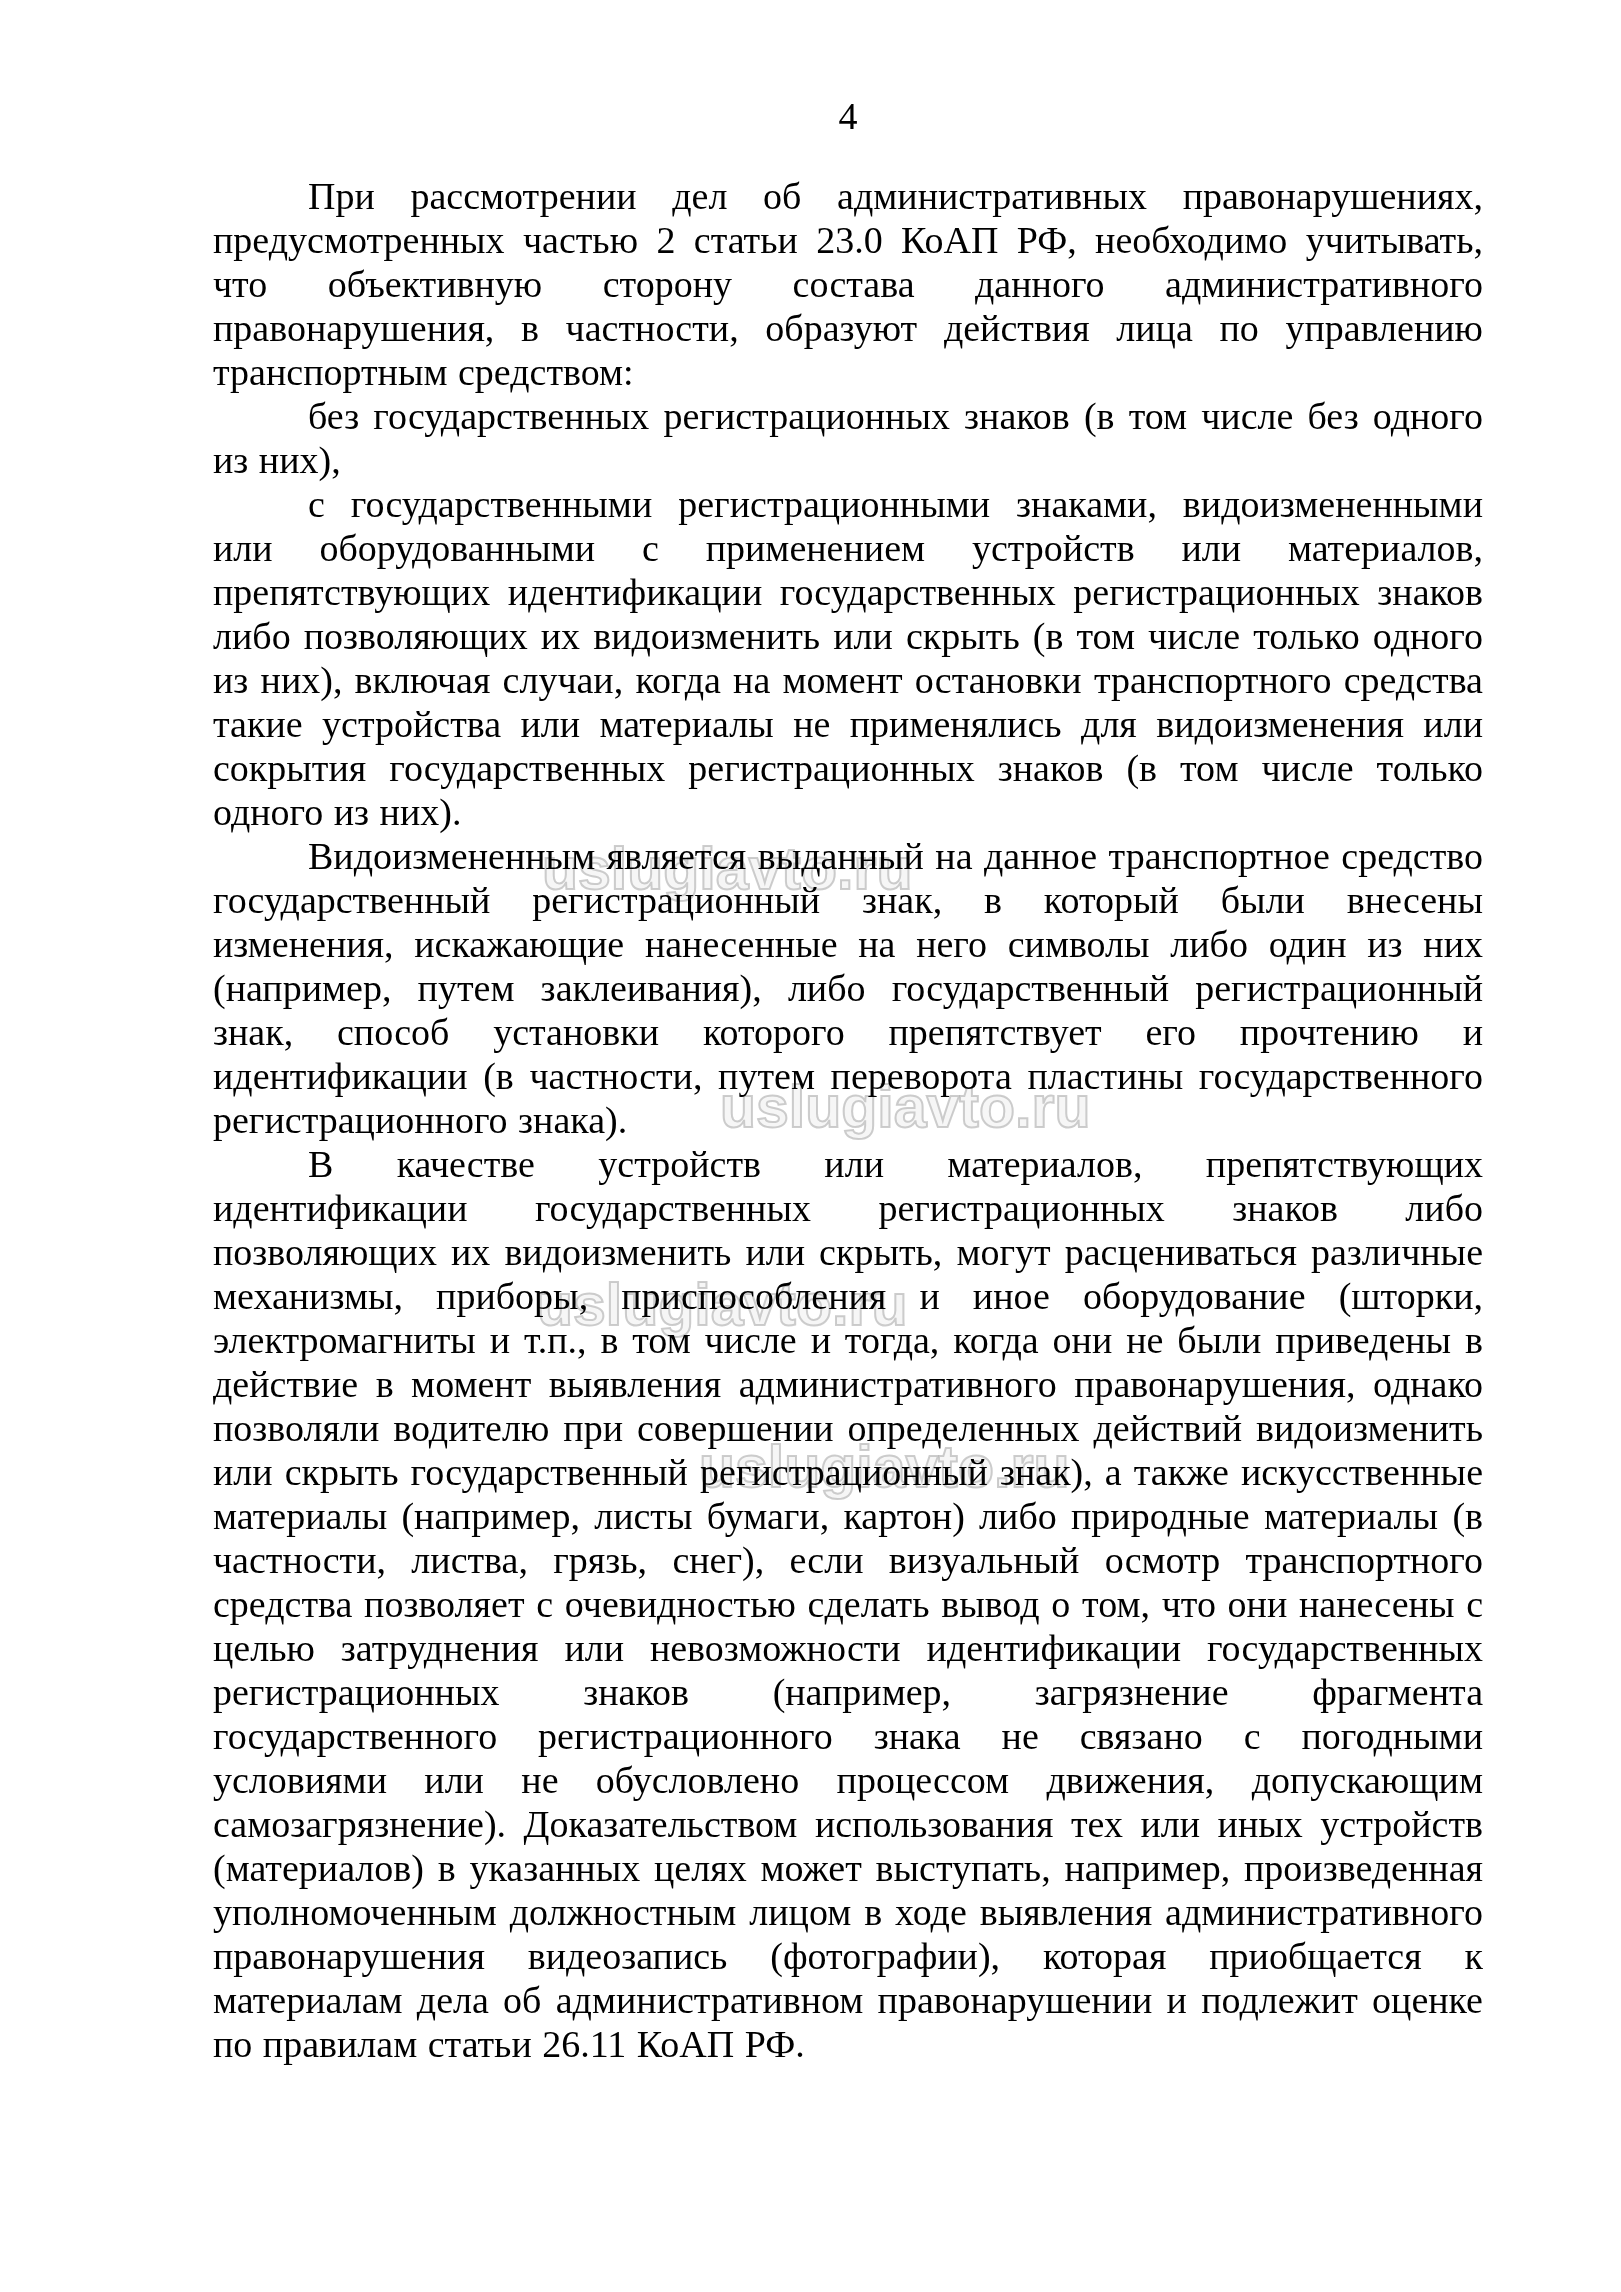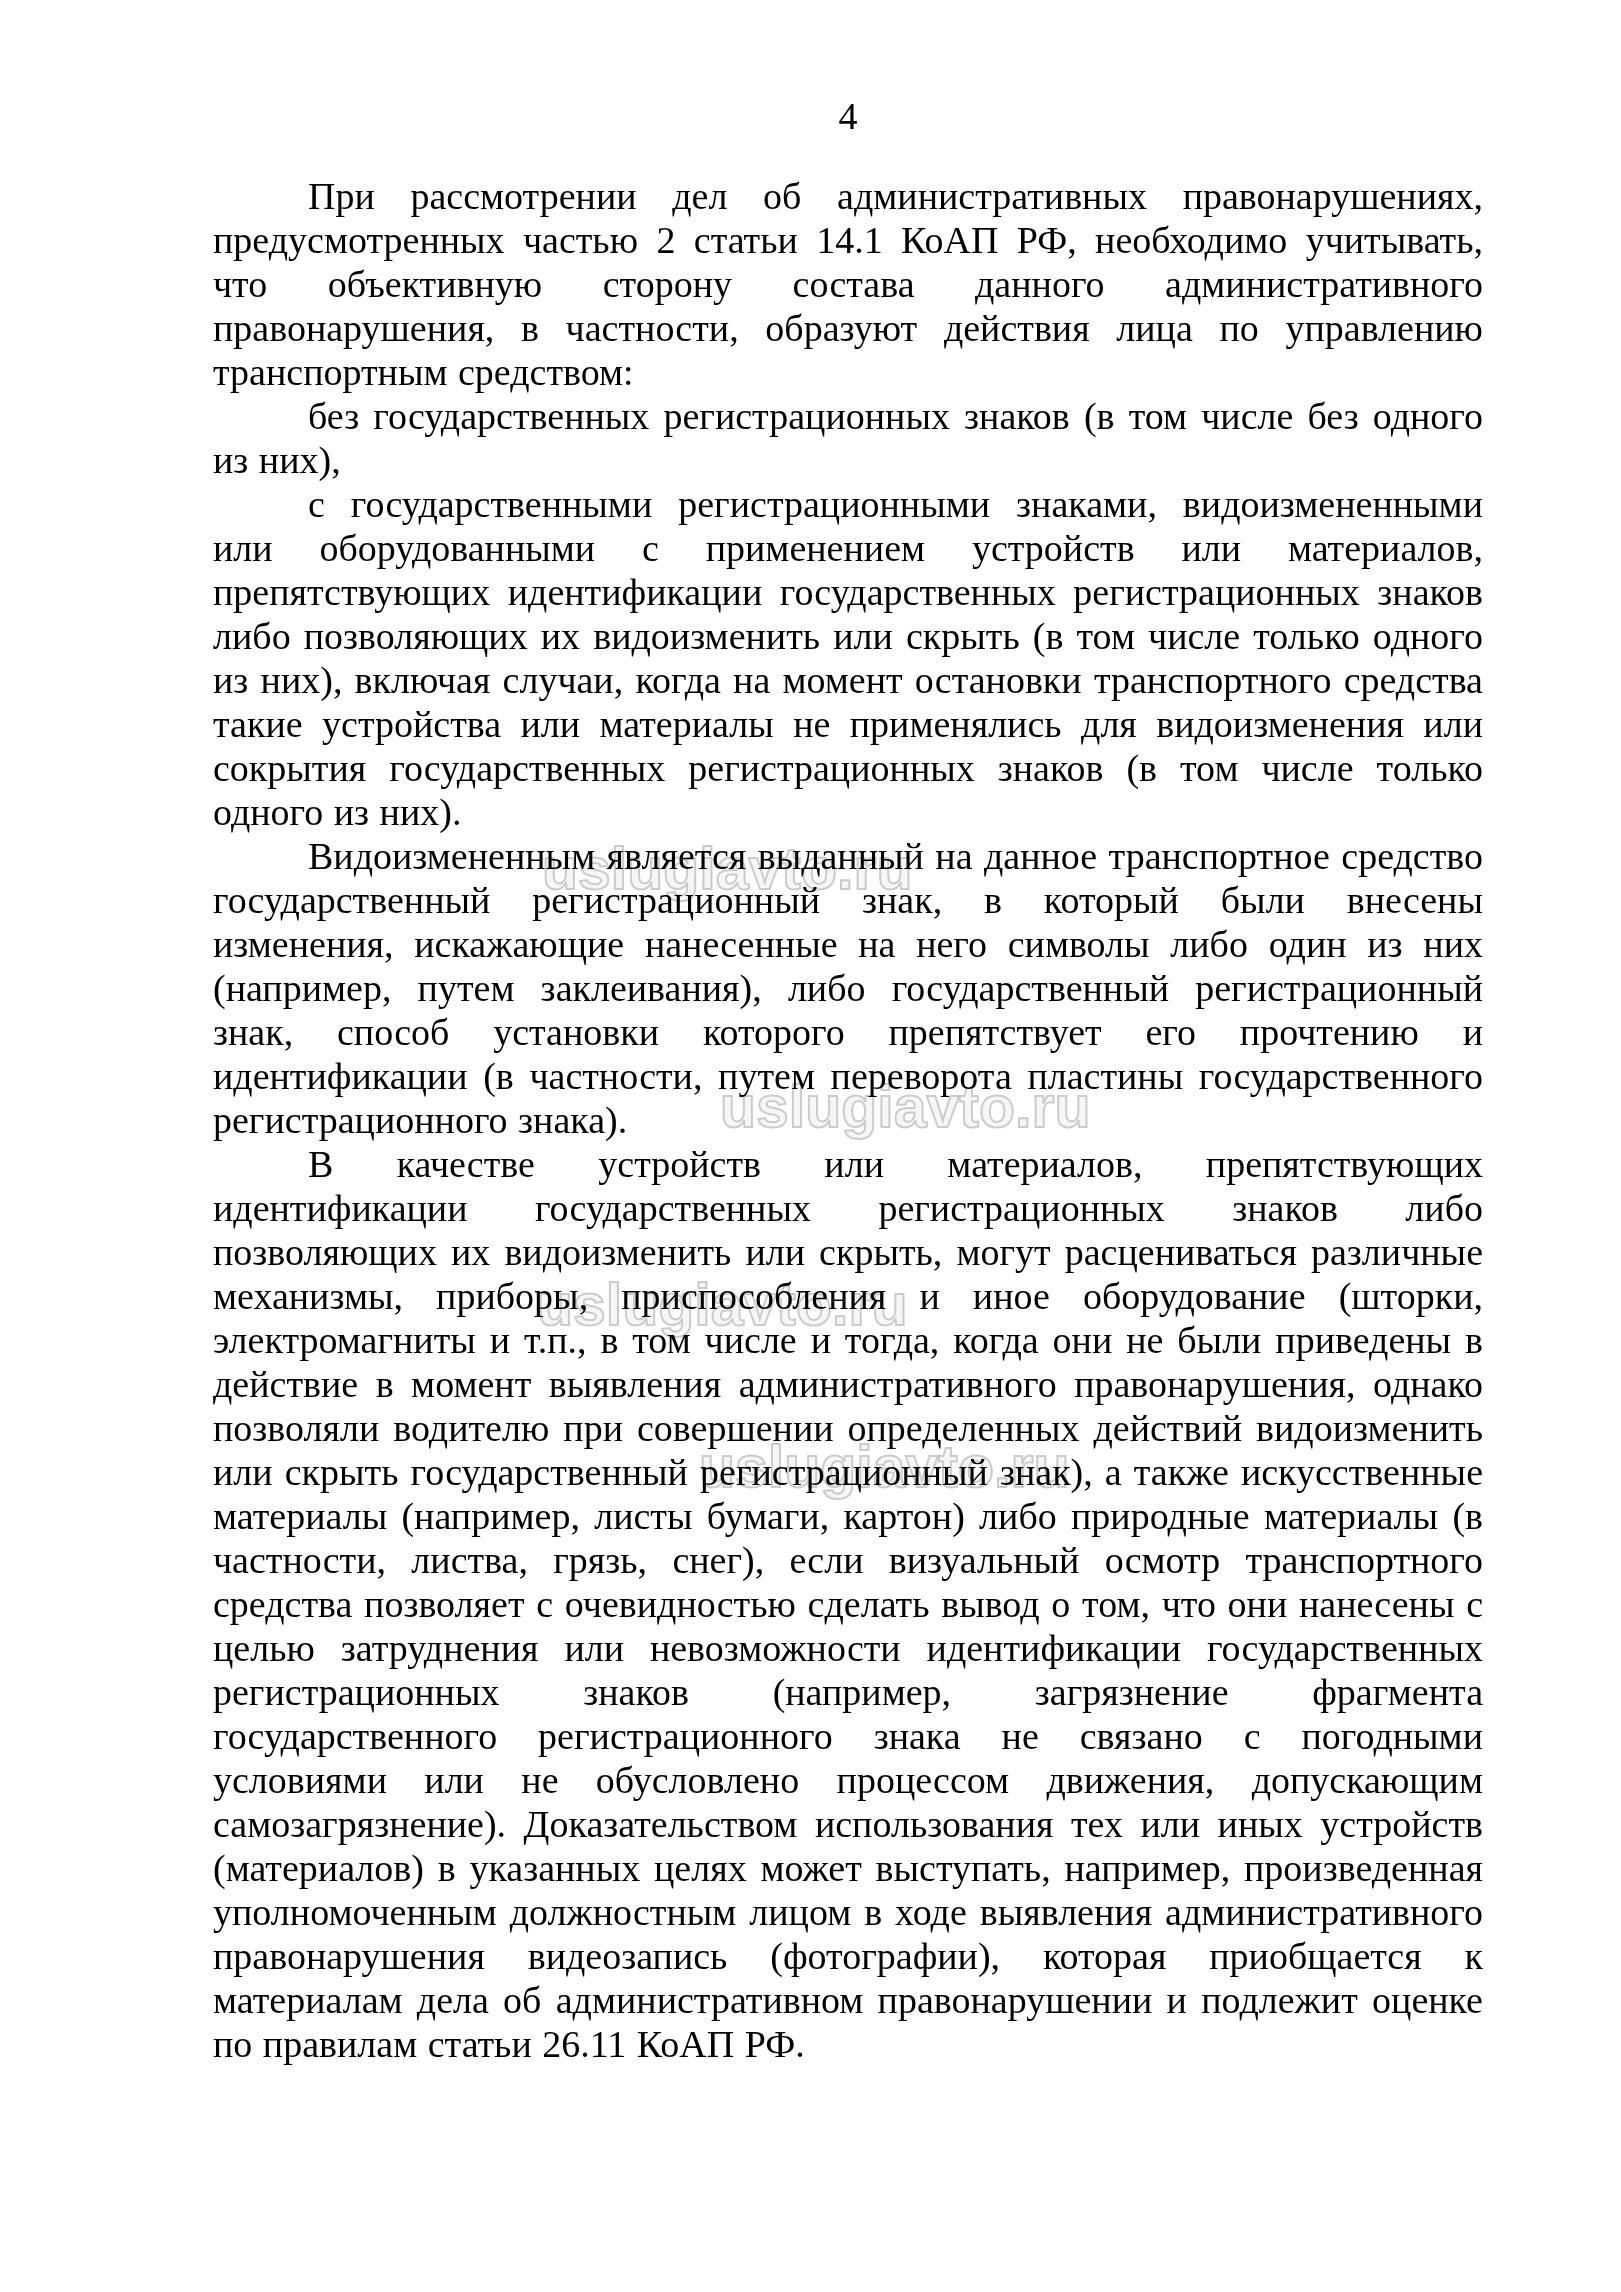--- a/index.html
+++ b/index.html
@@ -68,21 +68,21 @@
 <div class="page">
 
   <div class="watermark wm-1">uslugiavto.ru</div>
   <div class="watermark wm-2">uslugiavto.ru</div>
   <div class="watermark wm-3">uslugiavto.ru</div>
   <div class="watermark wm-4">uslugiavto.ru</div>
 
   <div class="page-number">4</div>
 
   <div class="content">
-    <p class="para">При рассмотрении дел об административных правонарушениях, предусмотренных частью 2 статьи 14.1 КоАП РФ, необходимо учитывать, что объективную сторону состава данного административного правонарушения, в частности, образуют действия лица по управлению транспортным средством:</p>
+    <p class="para">При рассмотрении дел об административных правонарушениях, предусмотренных частью 2 статьи 23.0 КоАП РФ, необходимо учитывать, что объективную сторону состава данного административного правонарушения, в частности, образуют действия лица по управлению транспортным средством:</p>
     <p class="para">без государственных регистрационных знаков (в том числе без одного из них),</p>
     <p class="para">с государственными регистрационными знаками, видоизмененными или оборудованными с применением устройств или материалов, препятствующих идентификации государственных регистрационных знаков либо позволяющих их видоизменить или скрыть (в том числе только одного из них), включая случаи, когда на момент остановки транспортного средства такие устройства или материалы не применялись для видоизменения или сокрытия государственных регистрационных знаков (в том числе только одного из них).</p>
     <p class="para">Видоизмененным является выданный на данное транспортное средство государственный регистрационный знак, в который были внесены изменения, искажающие нанесенные на него символы либо один из них (например, путем заклеивания), либо государственный регистрационный знак, способ установки которого препятствует его прочтению и идентификации (в частности, путем переворота пластины государственного регистрационного знака).</p>
     <p class="para">В качестве устройств или материалов, препятствующих идентификации государственных регистрационных знаков либо позволяющих их видоизменить или скрыть, могут расцениваться различные механизмы, приборы, приспособления и иное оборудование (шторки, электромагниты и т.п., в том числе и тогда, когда они не были приведены в действие в момент выявления административного правонарушения, однако позволяли водителю при совершении определенных действий видоизменить или скрыть государственный регистрационный знак), а также искусственные материалы (например, листы бумаги, картон) либо природные материалы (в частности, листва, грязь, снег), если визуальный осмотр транспортного средства позволяет с очевидностью сделать вывод о том, что они нанесены с целью затруднения или невозможности идентификации государственных регистрационных знаков (например, загрязнение фрагмента государственного регистрационного знака не связано с погодными условиями или не обусловлено процессом движения, допускающим самозагрязнение). Доказательством использования тех или иных устройств (материалов) в указанных целях может выступать, например, произведенная уполномоченным должностным лицом в ходе выявления административного правонарушения видеозапись (фотографии), которая приобщается к материалам дела об административном правонарушении и подлежит оценке по правилам статьи 26.11 КоАП РФ.</p>
   </div>
 
 </div>
 
 
 </body></html>

